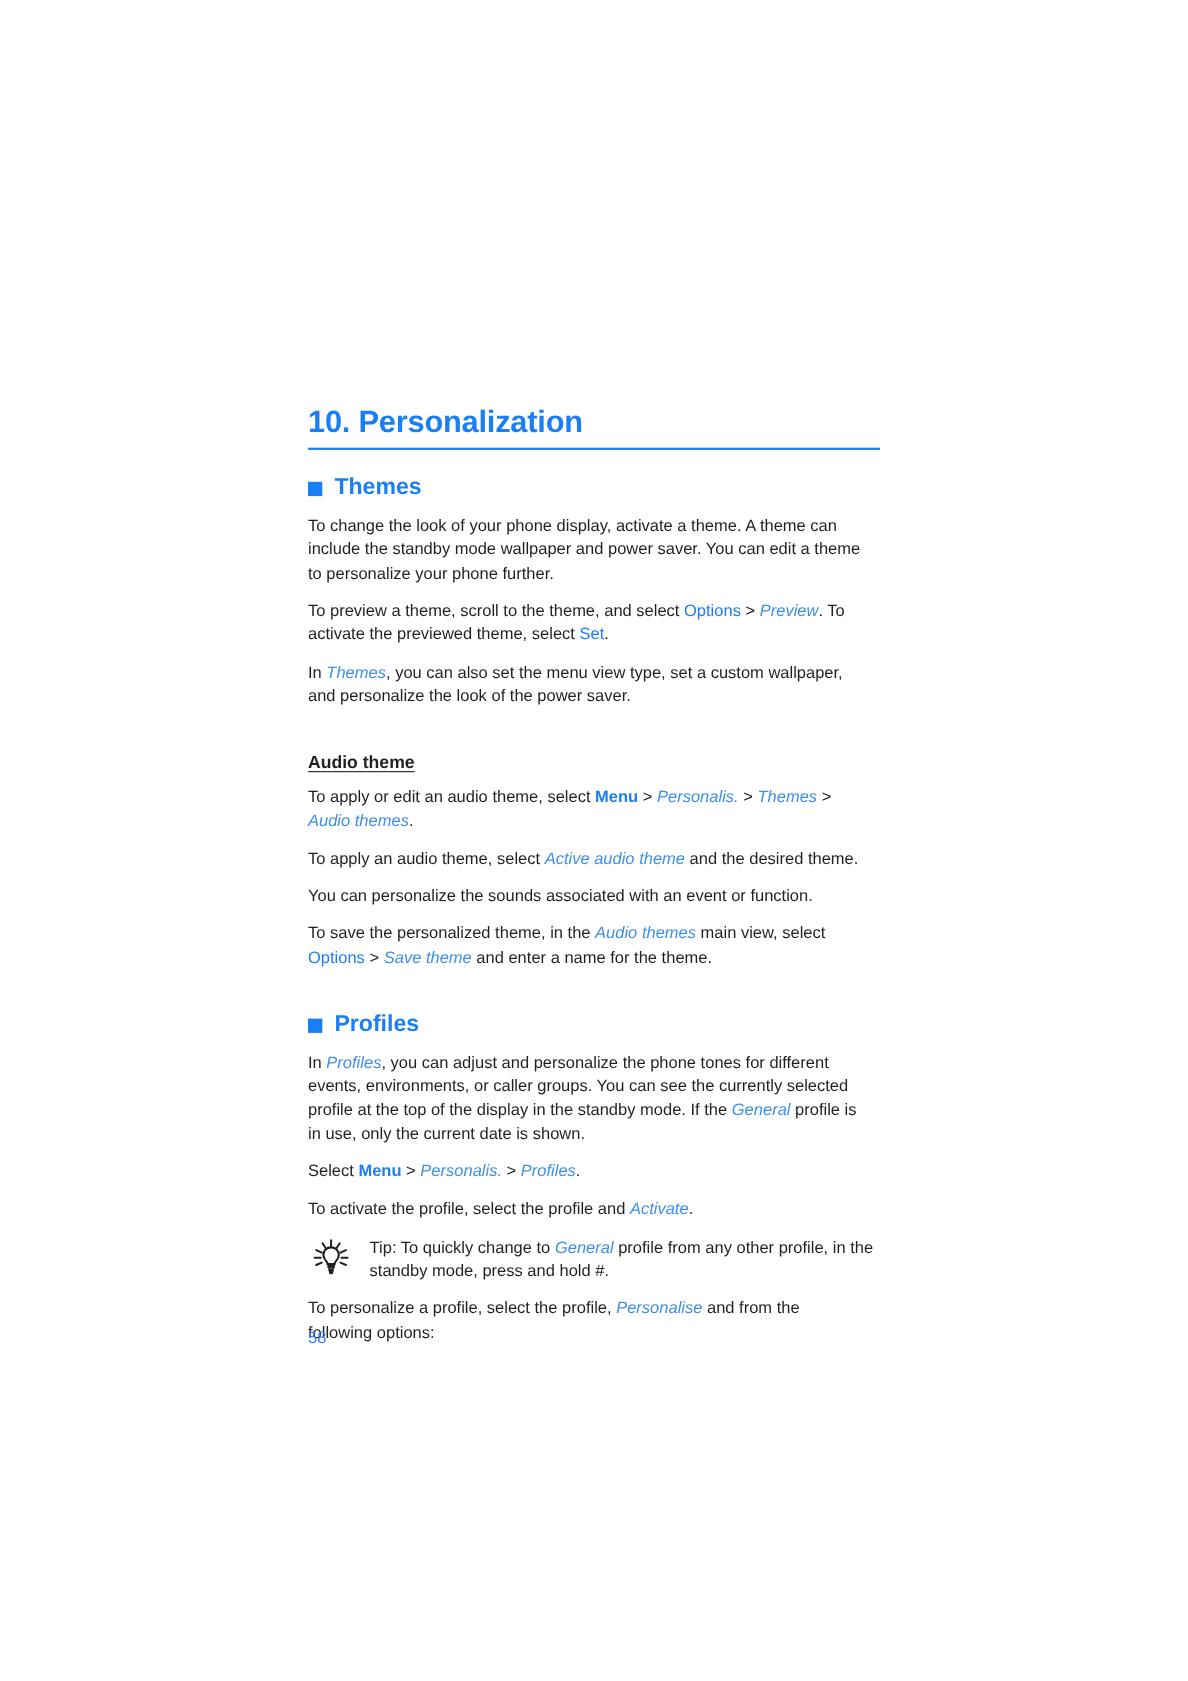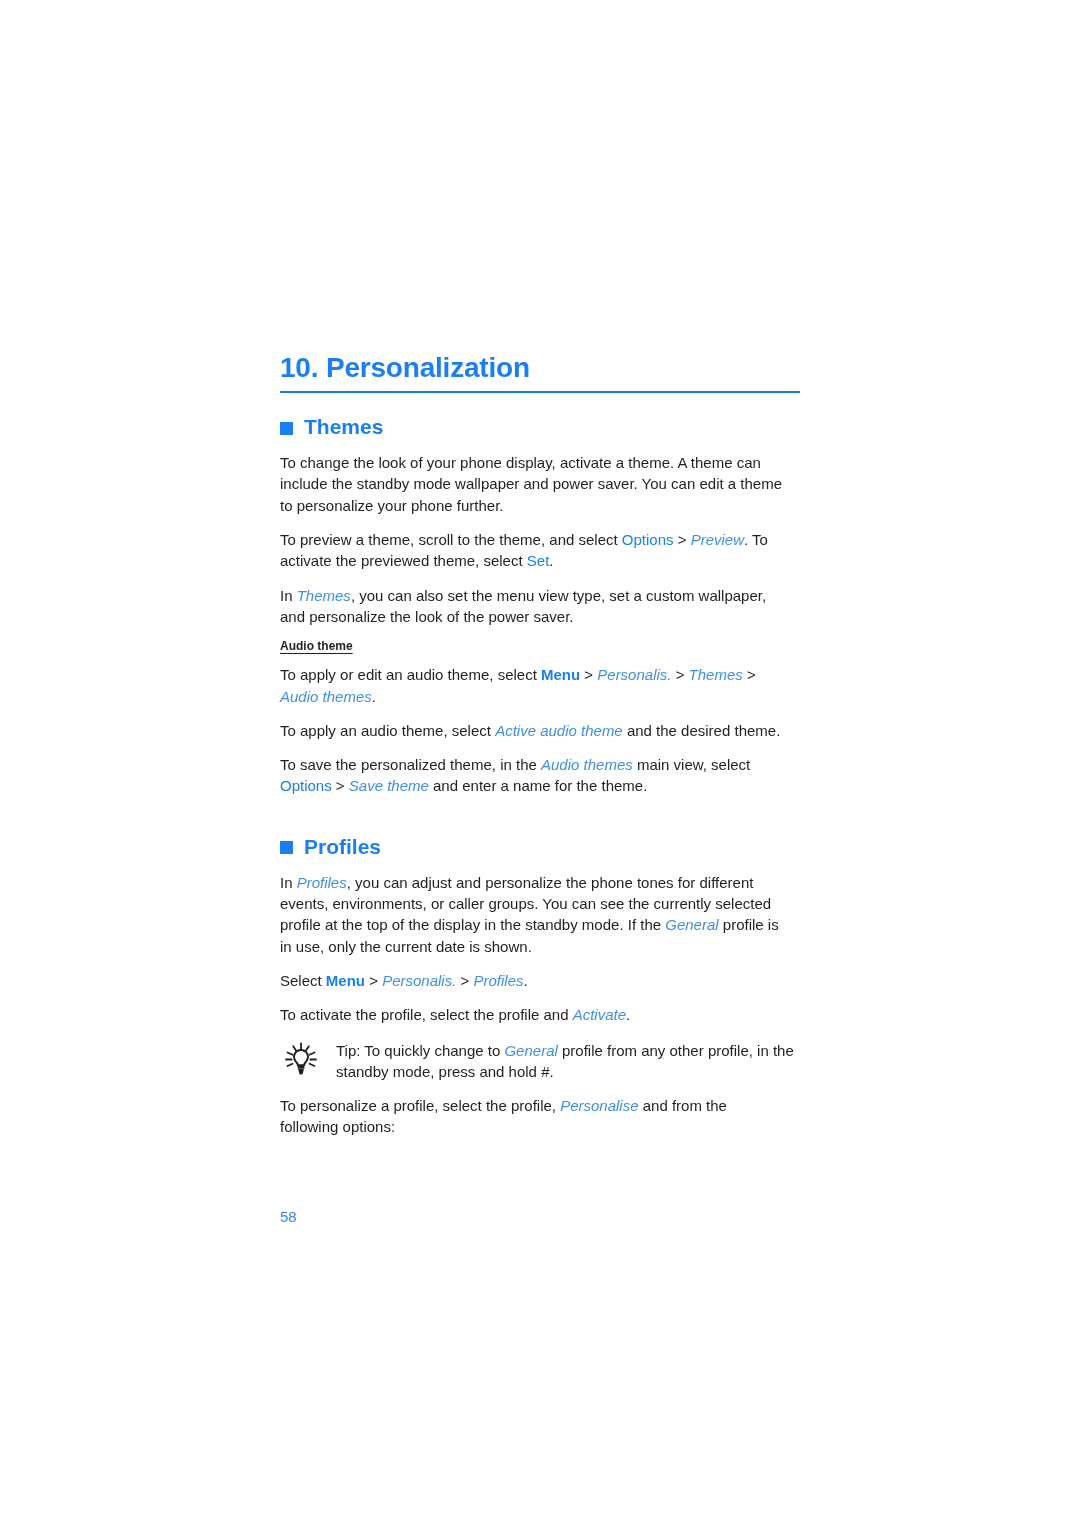--- a/index.html
+++ b/index.html
@@ -11,21 +11,21 @@
     width: 1080px;
     height: 1528px;
     position: relative;
     font-family: "Liberation Sans", sans-serif;
     color: #231f20;
     overflow: hidden;
   }
   .page {
     position: absolute;
     left: 280px;
-    top: 0;
+    top: 16px;
     width: 520px;
   }
 
   
   .chapter-title {
     font-size: 28px;
     font-weight: bold;
     color: #1a7ef5;
     letter-spacing: -0.2px;
     margin: 0;
@@ -55,26 +55,26 @@
     background: #1a7ef5;
     display: inline-block;
     margin-right: 11px;
     flex: 0 0 auto;
     position: relative;
     top: 1px;
   }
 
   
   .sub-head {
-    font-size: 12px;
+    font-size: 16px;
     font-weight: bold;
     color: #231f20;
     text-decoration: underline;
     text-underline-offset: 3px;
-    margin-top: 12px;
+    margin-top: 42px;
     margin-bottom: 0;
   }
 
   
   p.body {
     font-size: 15px;
     line-height: 1.42;
     margin: 13px 12px 0 0;
     color: #231f20;
     text-align: left;
@@ -133,20 +133,21 @@
   <p class="body">To preview a theme, scroll to the theme, and select <span class="ui-plain">Options</span> &gt; <span class="ui-italic">Preview</span>. To activate the previewed theme, select <span class="ui-plain">Set</span>.</p>
 
   <p class="body">In <span class="ui-italic">Themes</span>, you can also set the menu view type, set a custom wallpaper, and personalize the look of the power saver.</p>
 
   <h3 class="sub-head">Audio theme</h3>
 
   <p class="body tight">To apply or edit an audio theme, select <span class="ui-bold">Menu</span> &gt; <span class="ui-italic">Personalis.</span> &gt; <span class="ui-italic">Themes</span> &gt; <span class="ui-italic">Audio themes</span>.</p>
 
   <p class="body">To apply an audio theme, select <span class="ui-italic">Active audio theme</span> and the desired theme.</p>
 
+  <p class="body">You can personalize the sounds associated with an event or function.</p>
 
   <p class="body">To save the personalized theme, in the <span class="ui-italic">Audio themes</span> main view, select <span class="ui-plain">Options</span> &gt; <span class="ui-italic">Save theme</span> and enter a name for the theme.</p>
 
   <div class="section-head profiles">
     <span class="sq-bullet"></span>
     <span>Profiles</span>
   </div>
 
   <p class="body">In <span class="ui-italic">Profiles</span>, you can adjust and personalize the phone tones for different events, environments, or caller groups. You can see the currently selected profile at the top of the display in the standby mode. If the <span class="ui-italic">General</span> profile is in use, only the current date is shown.</p>
 

